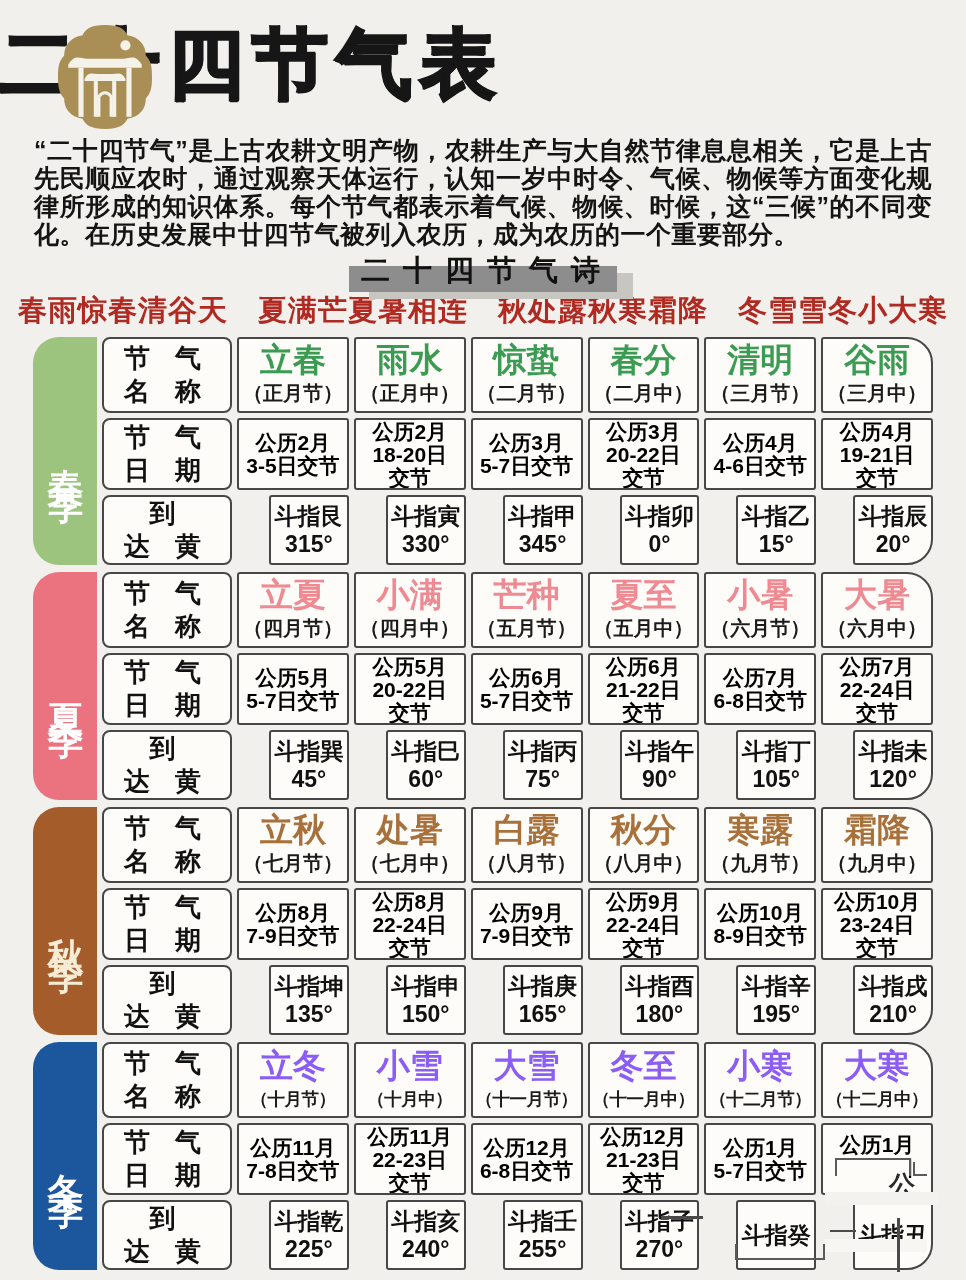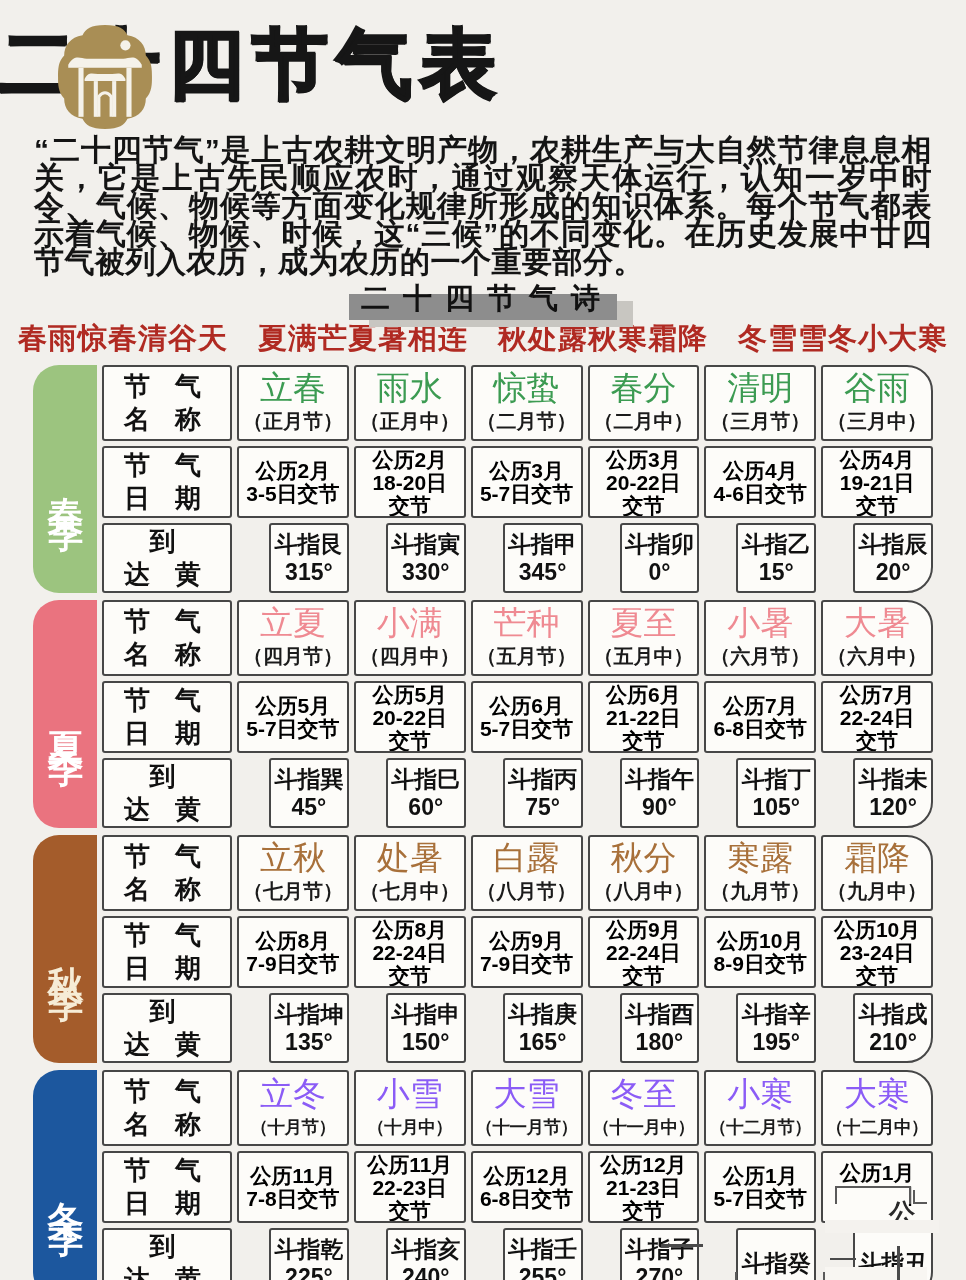--- a/index.html
+++ b/index.html
@@ -19,21 +19,21 @@
     text-align:left;
     font-size:76px;font-weight:900;
     letter-spacing:8px;line-height:1.25;
     color:#161616;
     -webkit-text-stroke:2.5px #161616;
     text-shadow:1.5px 0 0 #161616,0 1.5px 0 #161616;
   }
   
   .intro{
     margin:4px 34px 0 34px;
-    font-size:30px;line-height:28px;
+    font-size:25px;line-height:28px;
     font-weight:600;text-align:justify;
     letter-spacing:.5px;color:#141414;
   }
   
   .poem-heading-wrap{text-align:center;margin-top:3px;height:36px;}
   .poem-heading{
     display:inline-block;position:relative;
     font-size:29px;font-weight:800;letter-spacing:13px;
     padding:0 6px 0 14px;color:#111;z-index:1;
   }
@@ -74,22 +74,22 @@
     background:#fdfcf9;
     border:2.5px solid #474747;
     border-radius:3px;
     display:flex;flex-direction:column;
     align-items:center;justify-content:center;
     text-align:center;overflow:hidden;
   }
   .round-tr{border-top-right-radius:26px;}
   .round-br{border-bottom-right-radius:26px;}
   .hdr-cell{font-size:26px;font-weight:700;line-height:33px;
-    letter-spacing:9px;white-space:pre-line;color:#111;}
-  .term-name{font-size:33px;font-weight:400;line-height:1.05;}
+    letter-spacing:9px;white-space:pre-line;color:#111;border-radius:8px;}
+  .term-name{font-size:33px;font-weight:700;line-height:1.05;}
   .term-sub{font-size:20px;font-weight:600;color:#1b1b1b;margin-top:3px;}
   .date-cell{font-size:21px;font-weight:600;line-height:23px;white-space:pre-line;color:#000000;}
   .deg-cell{font-size:23px;font-weight:600;line-height:28px;white-space:pre-line;color:#111;margin-left:32px;}
   
   .s-spring .season-bar{background:#9cc47f;}
   .s-spring .term-name{color:#3c9b52;}
   .s-summer .season-bar{background:#ea737f;}
   .s-summer .term-name{color:#ef8a92;}
   .s-autumn .season-bar{background:#a45c2b;}
   .s-autumn .season-bar span{color:#f6ecd6;}

